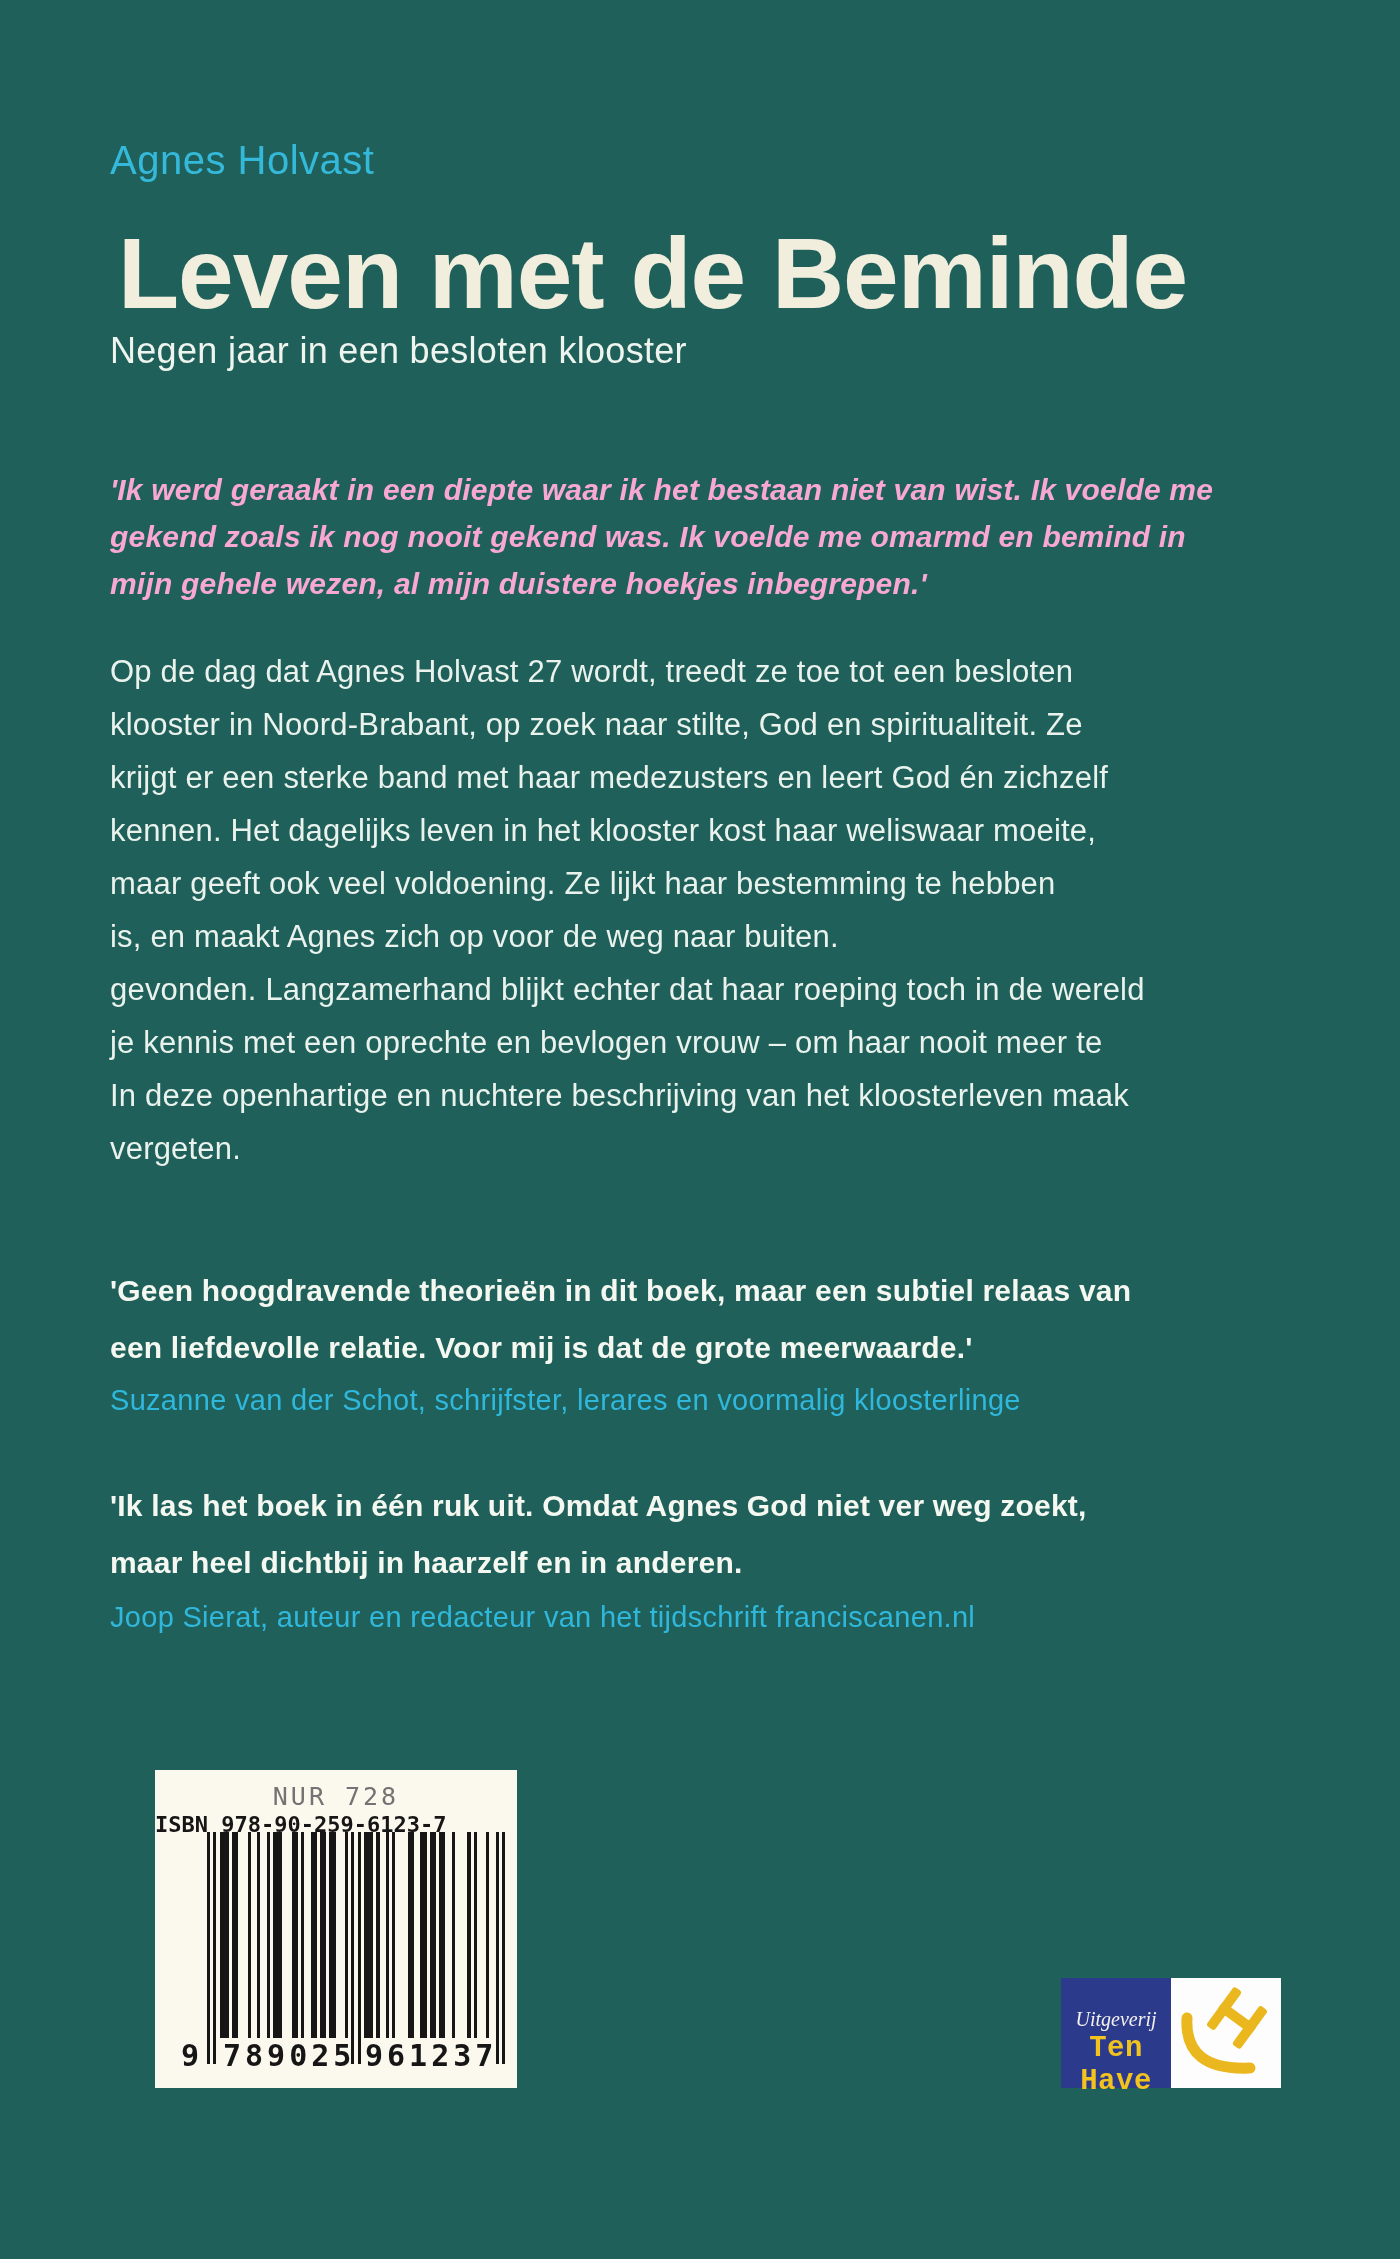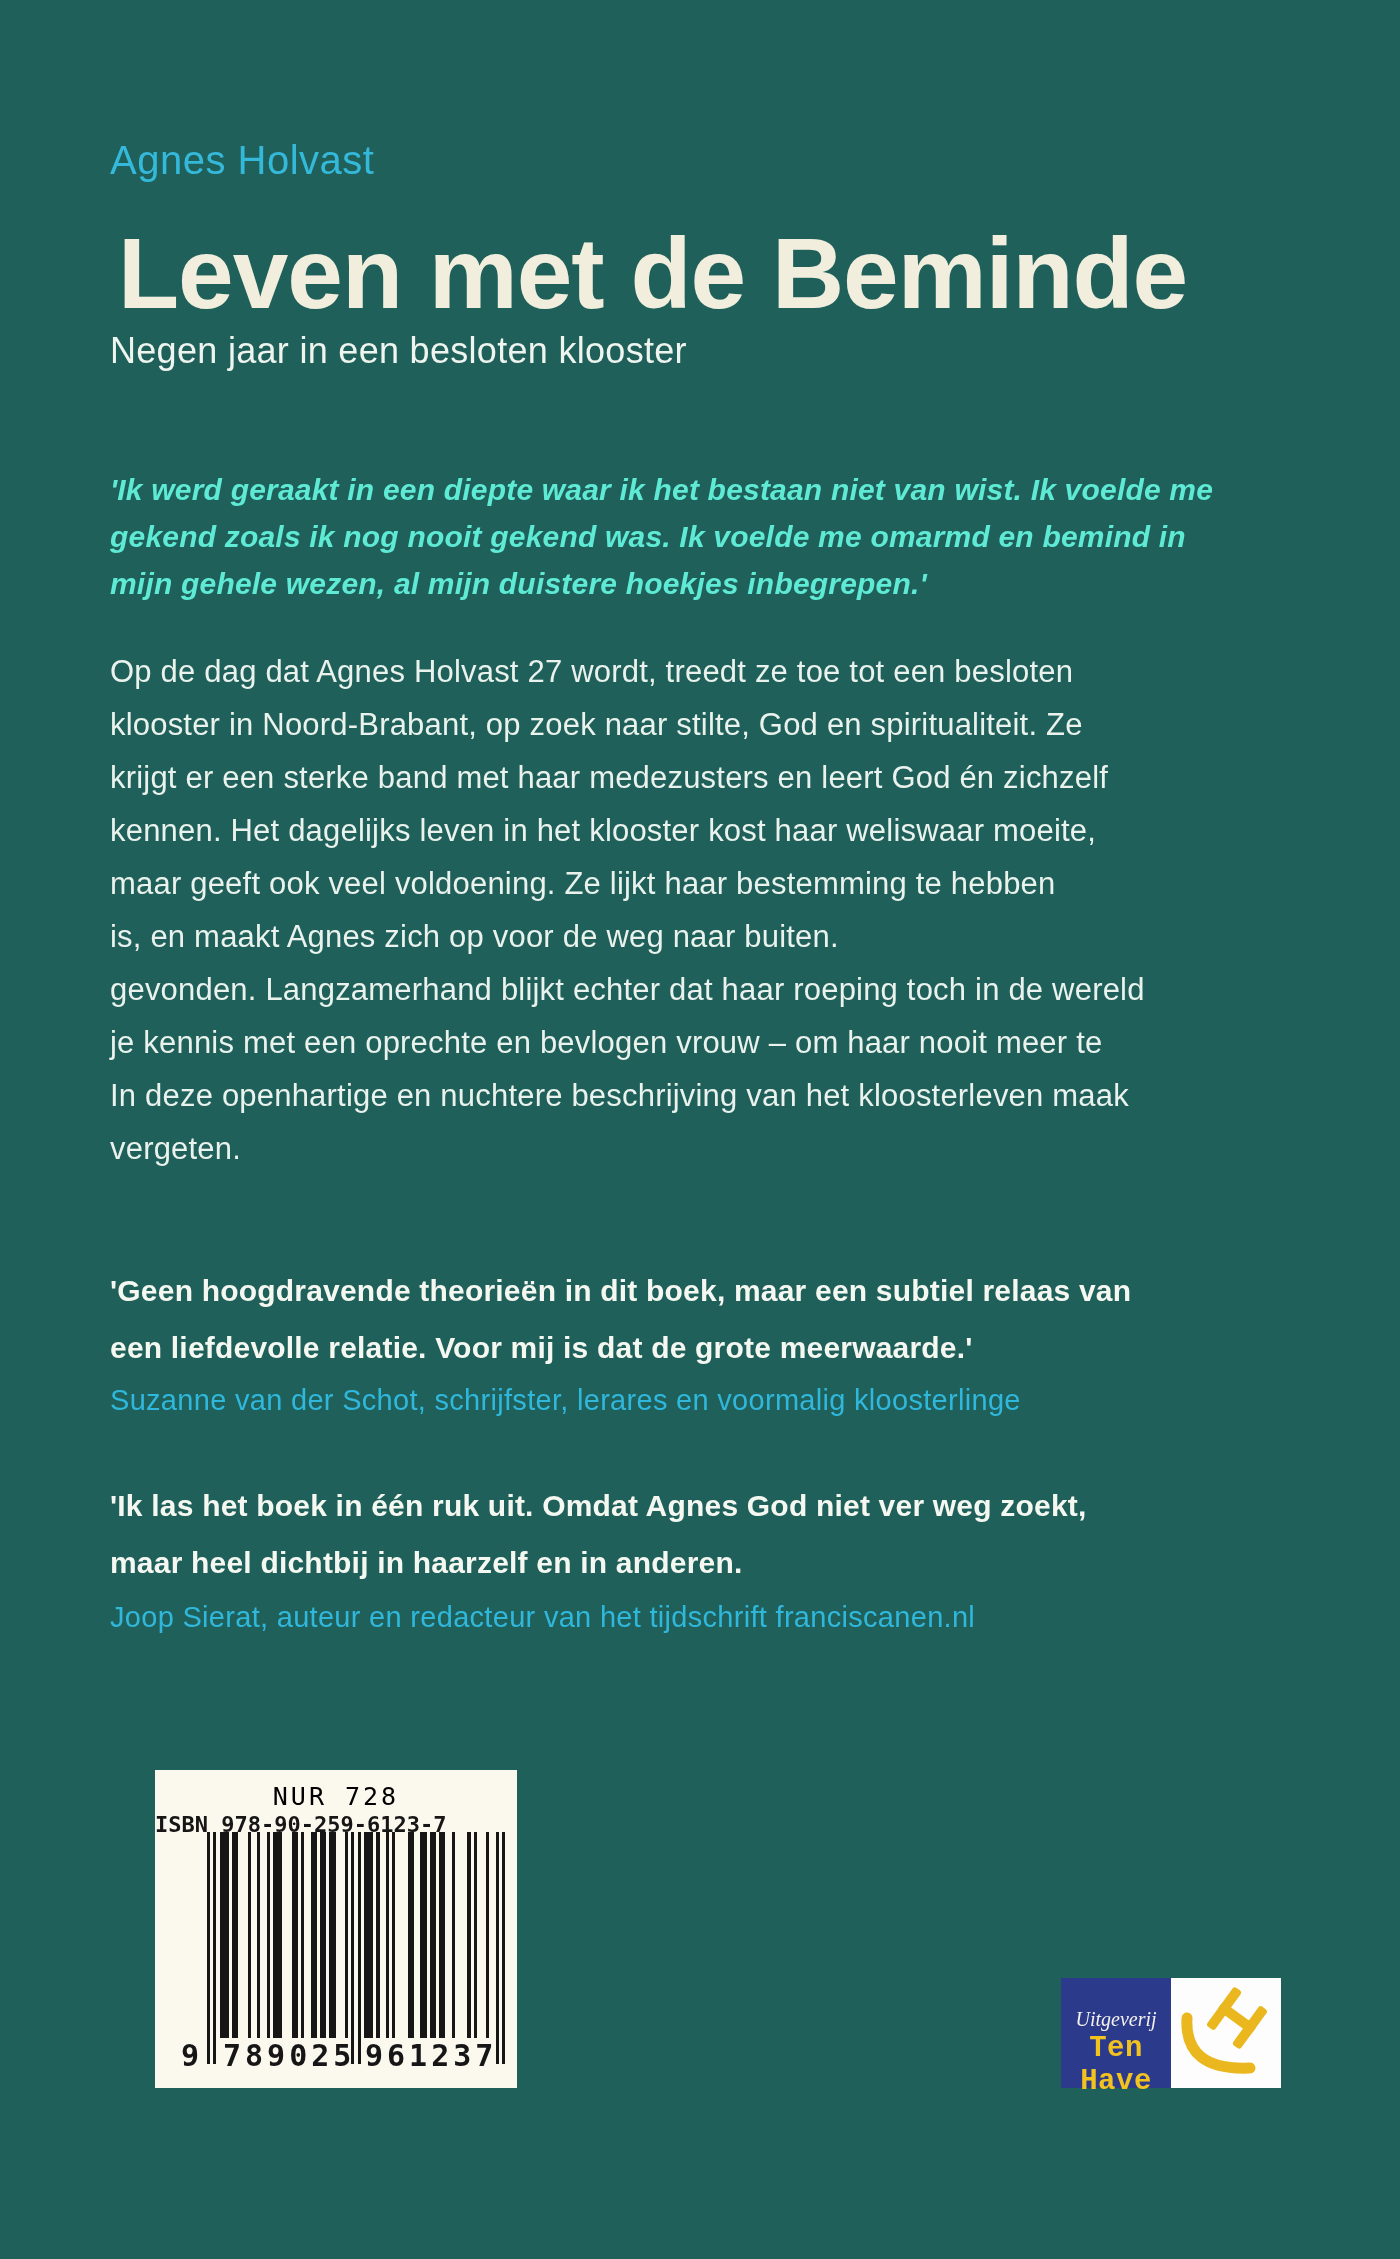--- a/index.html
+++ b/index.html
@@ -28,21 +28,21 @@
   .subtitle{
     left:110px;top:328px;
     font-size:36px;line-height:46px;
     color:#eef4ee;
     letter-spacing:0.3px;
   }
   .pullquote{
     left:110px;top:466px;
     font-size:30px;line-height:47px;
     font-style:italic;font-weight:bold;
-    color:#5eead4;
+    color:#f9a8d4;
     letter-spacing:0.2px;
   }
   .synopsis{
     left:110px;top:645px;
     font-size:31px;line-height:53px;
     color:#e9f2ec;
     letter-spacing:0.2px;
   }
   .review-quote{
     font-size:30px;line-height:57px;
@@ -64,21 +64,21 @@
   .barcode-box{
     left:155px;top:1770px;
     width:362px;height:318px;
     background:#fbf8ee;
   }
   .bc-nur{
     position:absolute;left:0;top:12px;width:100%;
     text-align:center;
     font-family:"DejaVu Sans Mono","Liberation Mono",monospace;
     font-size:25px;letter-spacing:3px;
-    color:#000000;
+    color:#737373;
   }
   .bc-isbn{
     position:absolute;left:0;top:42px;width:100%;
     font-family:"DejaVu Sans Mono","Liberation Mono",monospace;
     font-weight:bold;
     font-size:22px;letter-spacing:0px;
     color:#161616;
   }
   .bc-bars{position:absolute;left:52px;top:62px;}
   .bc-digits{

